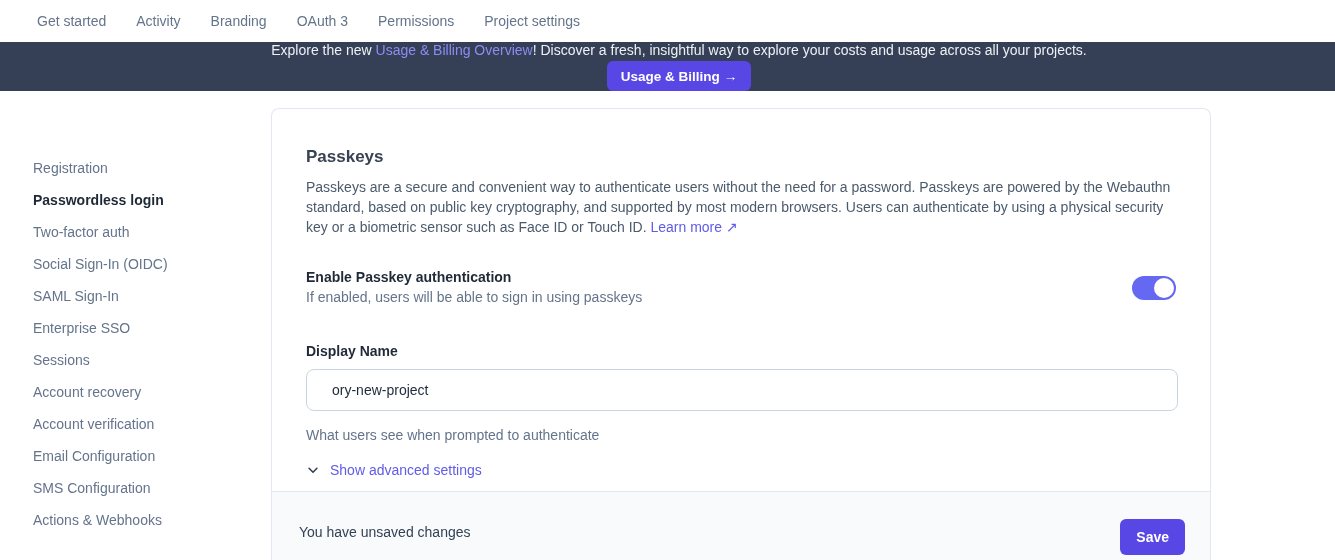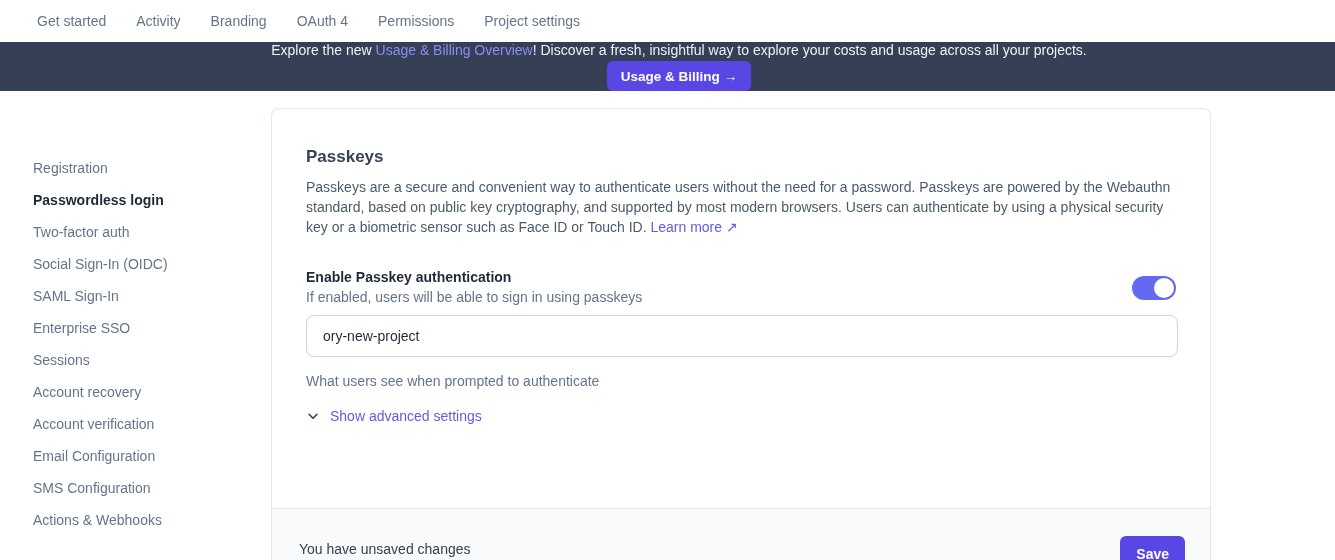--- a/index.html
+++ b/index.html
@@ -167,21 +167,21 @@
     font-weight: bold;
     color: #1f2937;
     line-height: 20px;
   }
   .text-input {
     margin-top: 8px;
     width: 872px;
     height: 42px;
     border: 1px solid #cbd5e1;
     border-radius: 8px;
-    padding: 0 16px;
+    padding: 0 25px;
     font-size: 14px;
     color: #1e293b;
     font-family: "Liberation Sans", sans-serif;
     background: #ffffff;
     outline: none;
     display: block;
   }
   .field-helper {
     margin-top: 14px;
     font-size: 14px;
@@ -200,21 +200,21 @@
   .advanced-row .chev { display: flex; align-items: center; }
   .advanced-label {
     font-size: 14px;
     color: #5f5ce6;
   }
 
   
   .card-footer {
     position: absolute;
     left: 0; right: 0; bottom: 0;
-    height: 52px;
+    height: 69px;
     background: #f8fafc;
     border-top: 1px solid #e2e8f0;
     overflow: hidden;
   }
   .footer-status {
     position: absolute;
     left: 27px; top: 32px;
     font-size: 14px;
     color: #334155;
   }
@@ -233,21 +233,21 @@
     cursor: pointer;
   }
 </style>
 </head>
 <body>
 
 <nav class="topnav">
   <div class="nav-item">Get started</div>
   <div class="nav-item">Activity</div>
   <div class="nav-item">Branding</div>
-  <div class="nav-item">OAuth 4</div>
+  <div class="nav-item">OAuth 3</div>
   <div class="nav-item">Permissions</div>
   <div class="nav-item">Project settings</div>
 </nav>
 
 <div class="banner">
   <div class="banner-text"><span>Explore the new </span><a class="banner-link">Usage &amp; Billing Overview</a><span>! Discover a fresh, insightful way to explore your costs and usage across all your projects.</span></div>
   <button class="banner-btn">
     <span>Usage &amp; Billing</span>
     <span>→</span>
   </button>
@@ -281,20 +281,21 @@
       <div class="toggle-row">
         <div>
           <div class="toggle-label">Enable Passkey authentication</div>
           <div class="toggle-sub">If enabled, users will be able to sign in using passkeys</div>
         </div>
         <div class="toggle" role="switch" aria-checked="true">
           <div class="knob"></div>
         </div>
       </div>
 
+      <div class="field-label">Display Name</div>
       <input class="text-input" type="text" value="ory-new-project" style="">
       <div class="field-helper">What users see when prompted to authenticate</div>
 
       <div class="advanced-row">
         <span class="chev">
           <svg width="14" height="14" viewBox="0 0 16 16" fill="none">
             <path d="M3.5 6l4.5 4.5L12.5 6" stroke="#334155" stroke-width="1.8" stroke-linecap="round" stroke-linejoin="round"></path>
           </svg>
         </span>
         <span class="advanced-label">Show advanced settings</span>

